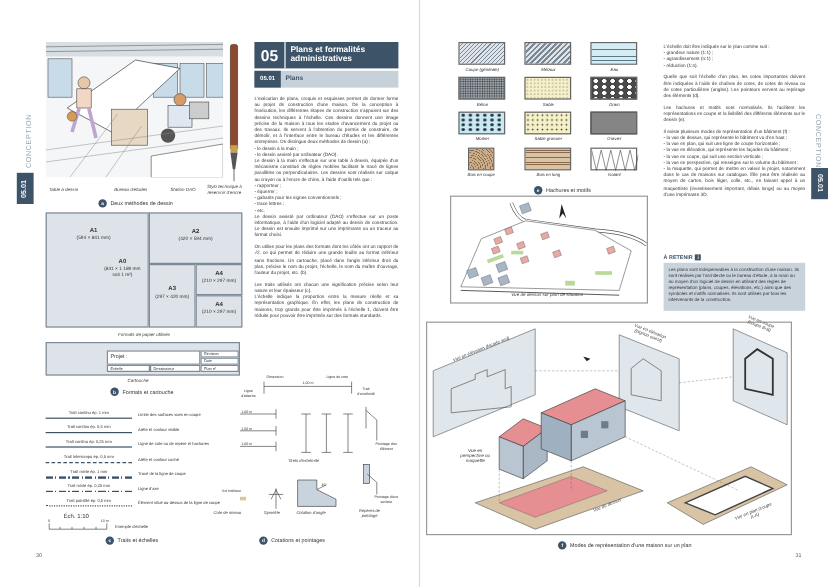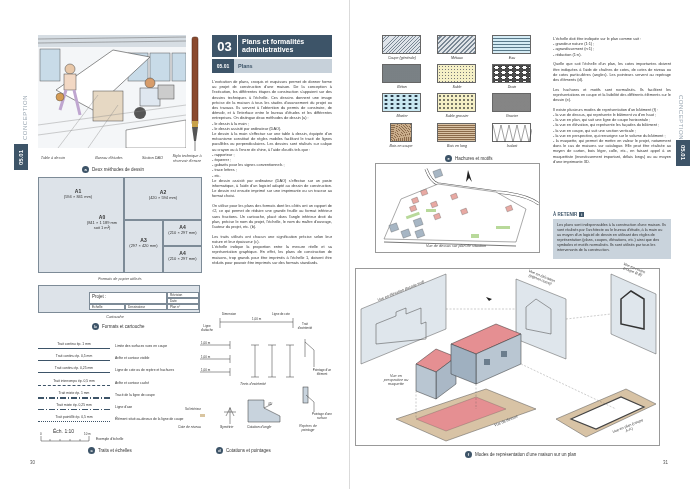--- a/index.html
+++ b/index.html
@@ -160,21 +160,21 @@
         <path d="M1 0 V5 H49 V0 M10 3 V5 M20 3 V5 M30 3 V5 M40 3 V5" stroke="#333" stroke-width="0.5" fill="none"></path>
       </svg>
   </div>
   <div class="abs" style="left:96px;top:437px;font-size:3.4px;color:#333">Exemple d'échelle</div>
   <div class="fig-title" style="left:88px;top:447px">
     <span class="fig-num">c</span>
     <span>Traits et échelles</span>
   </div>
 
   <div class="hdr" style="left:212px;top:35px;height:22px">
-    <div class="hdr-num">03</div>
+    <div class="hdr-num">05</div>
     <div class="hdr-title">Plans et formalités administratives</div>
   </div>
   <div class="sub" style="top:59px">
     <div class="sub-num">05.01</div>
     <div class="sub-title">Plans</div>
   </div>
   <div class="abs body-text" style="left:212px;top:79px;width:120px">
     <p style="margin-bottom:0">L'exécution de plans, croquis et esquisses permet de donner forme au projet de construction d'une maison. De la conception à l'exécution, les différentes étapes de construction s'appuient sur des dessins techniques à l'échelle. Ces dessins donnent une image précise de la maison à tous les stades d'avancement du projet ou des travaux. Ils servent à l'obtention du permis de construire, de démolir, et à l'interface entre le bureau d'études et les différentes entreprises. On distingue deux méthodes de dessin (a) :</p>
     <p style="white-space:pre-line;margin-bottom:0">- le dessin à la main ;
 - le dessin assisté par ordinateur (DAO).</p>

